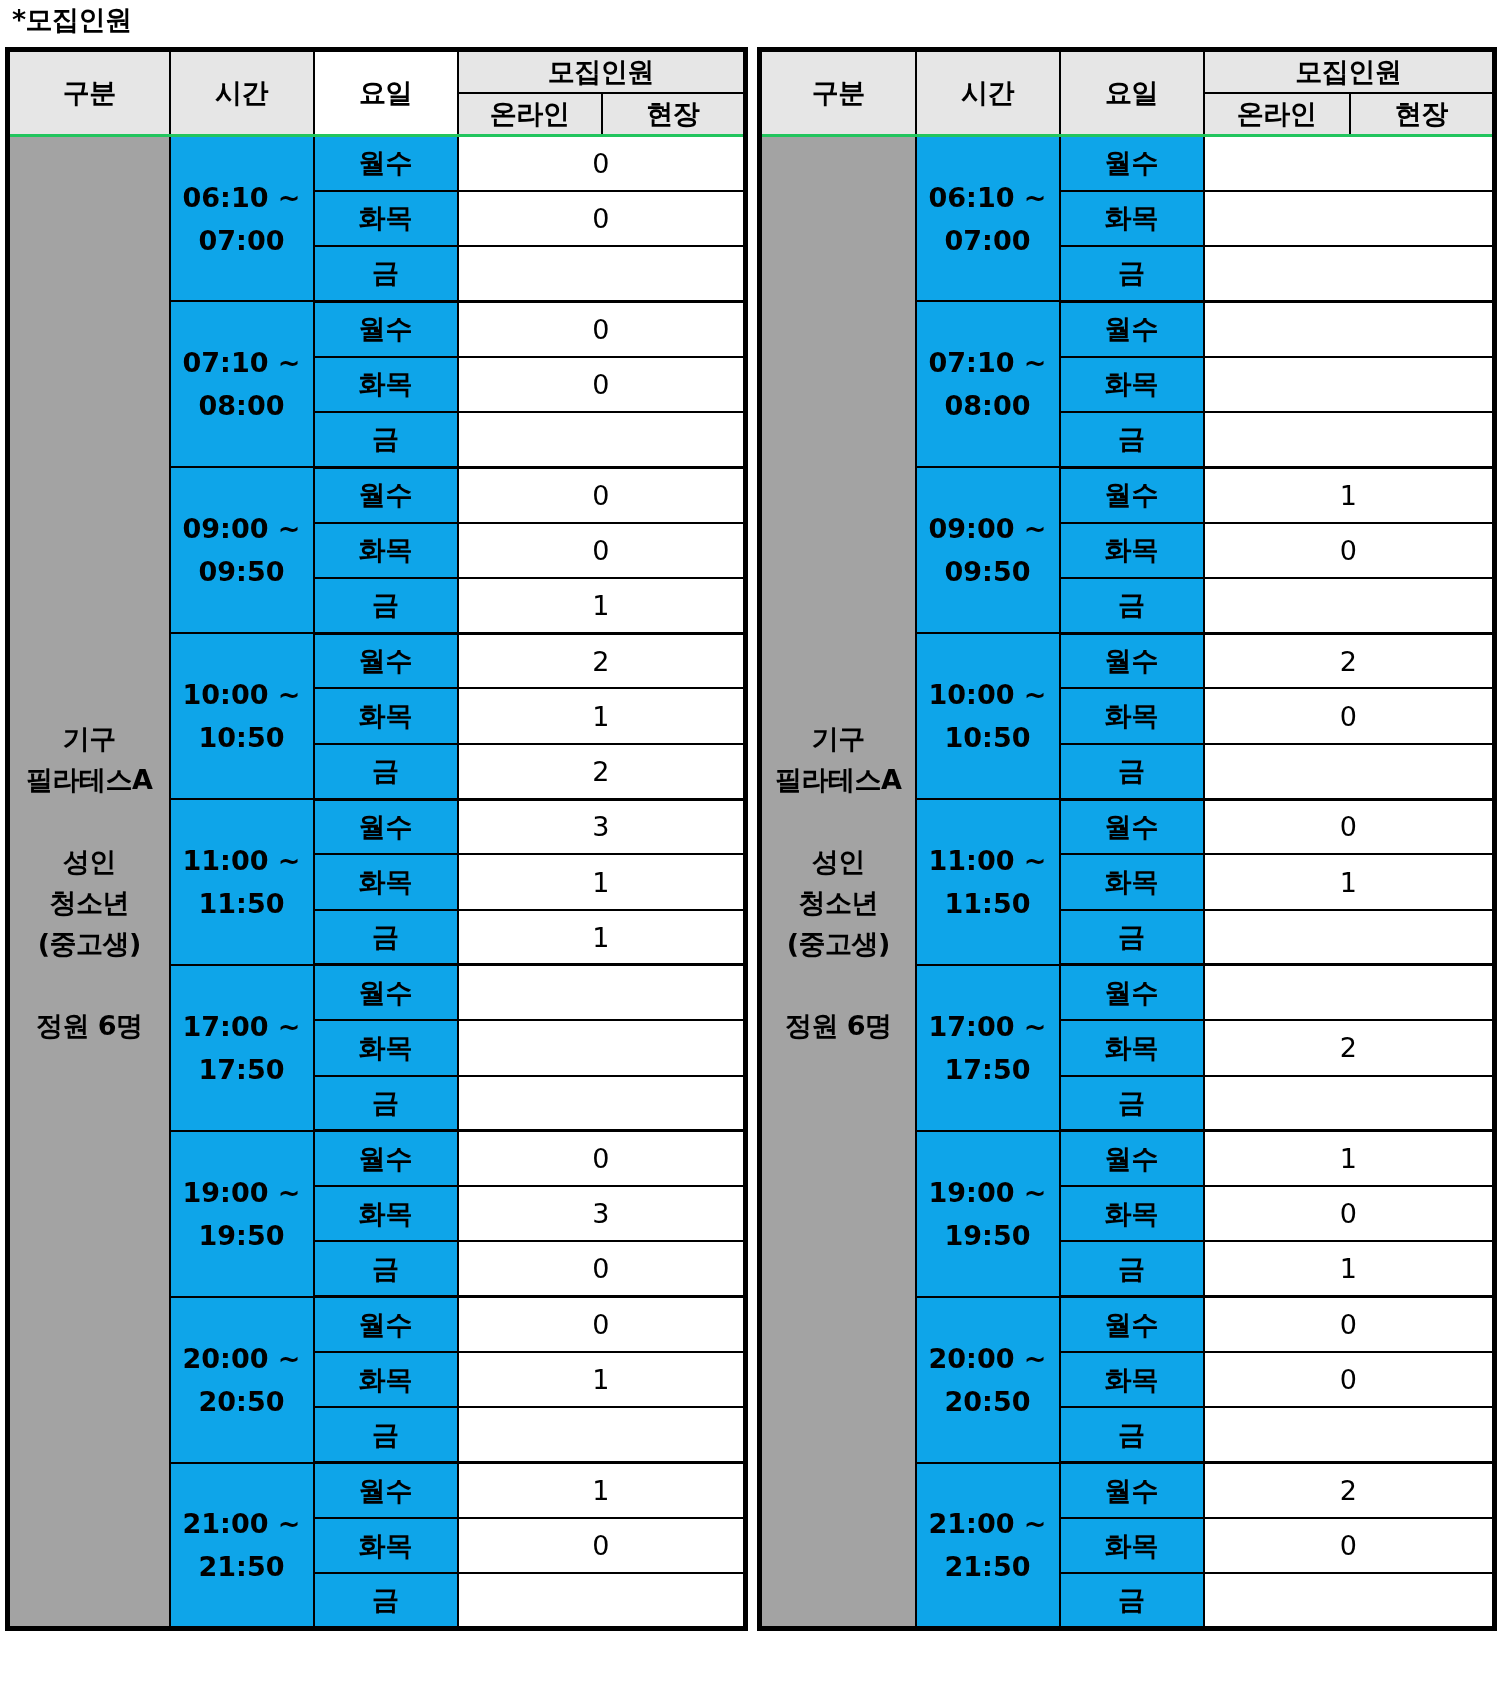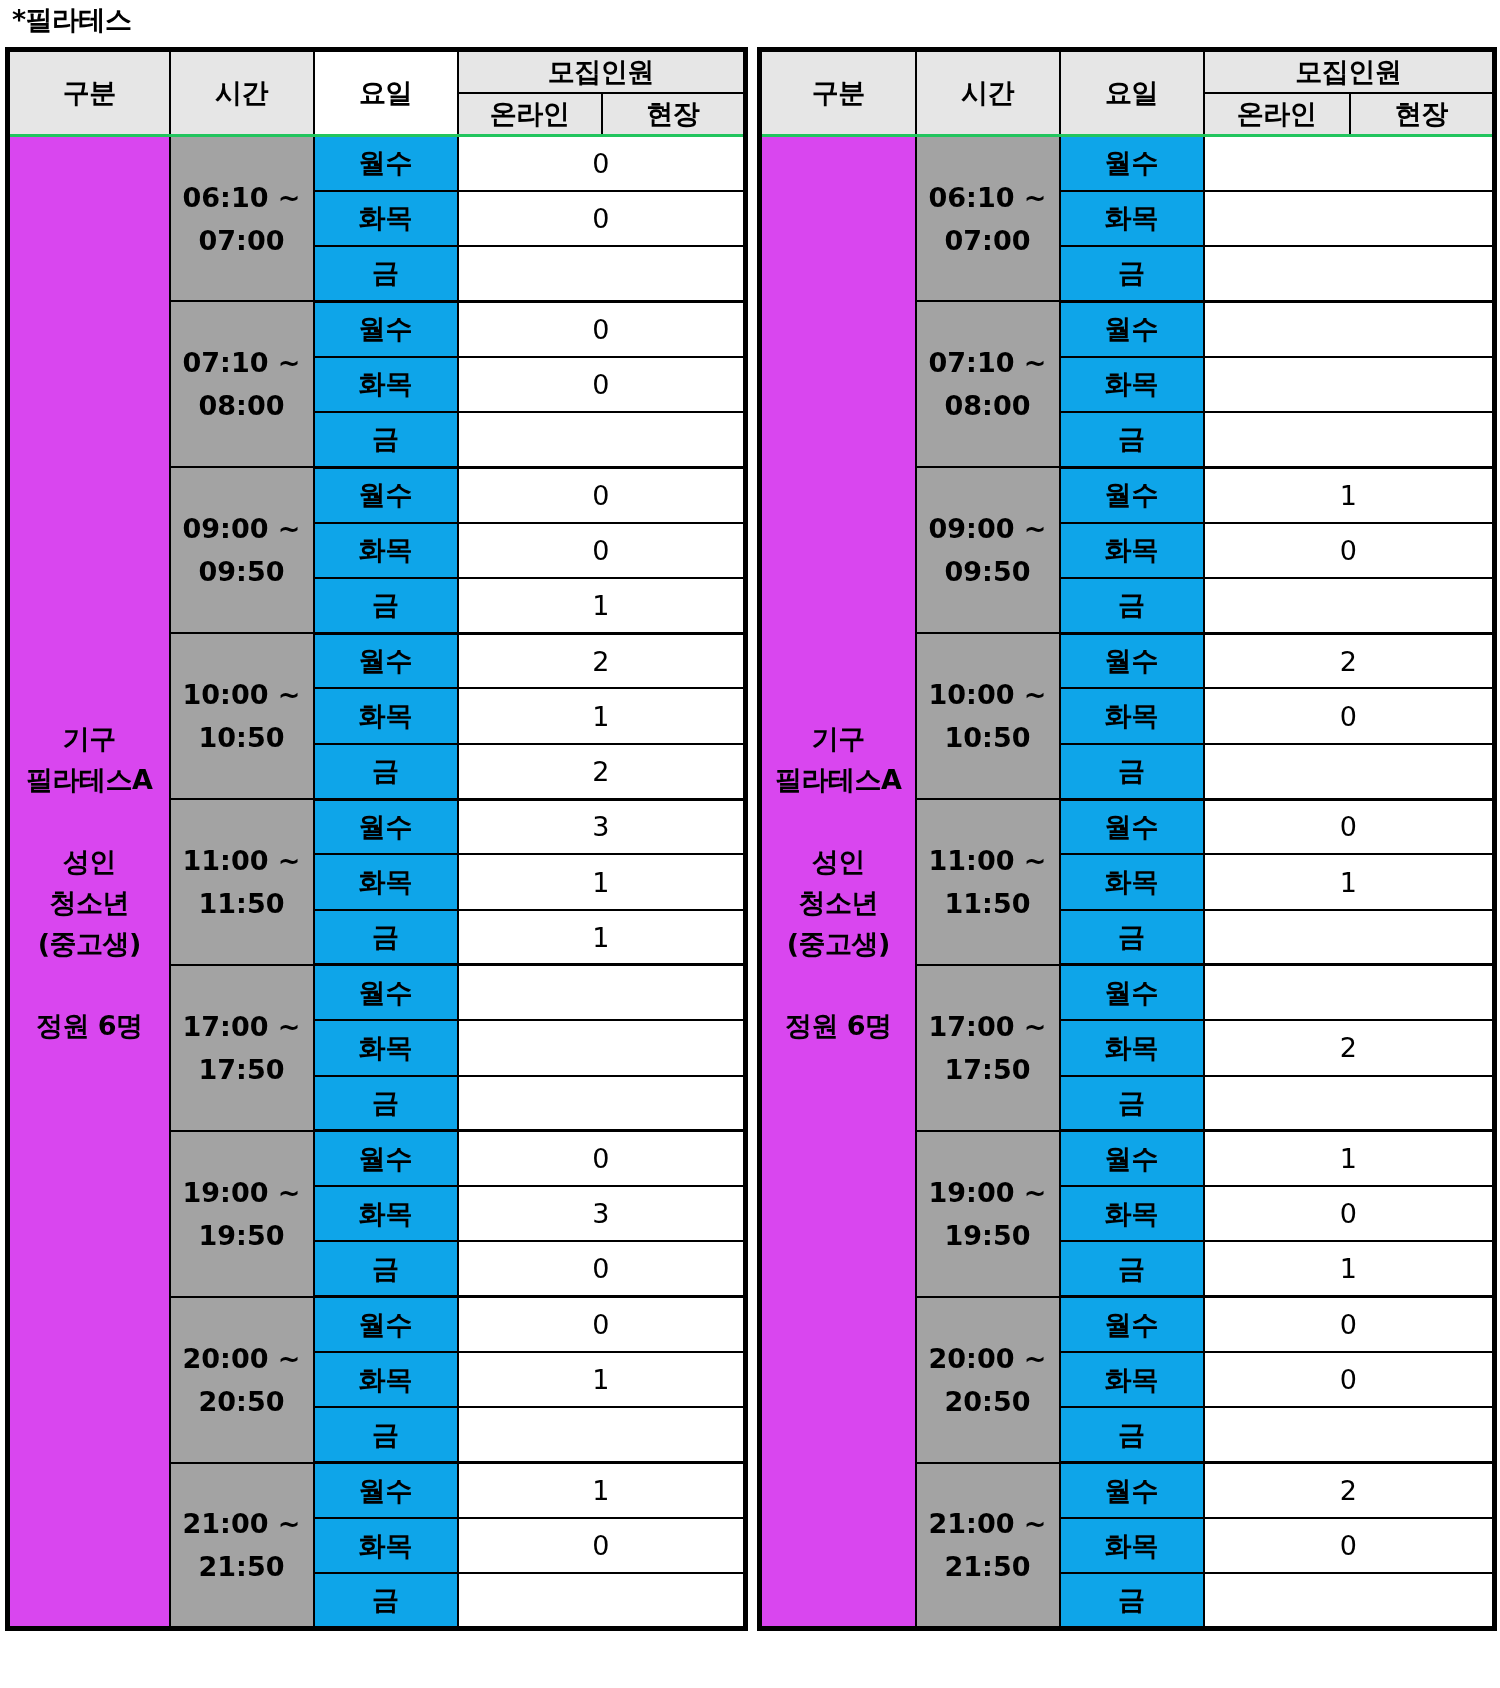--- a/index.html
+++ b/index.html
@@ -26,33 +26,33 @@
     padding: 0; overflow: hidden;
   }
   .sched th {
     background: #e6e6e6; font-weight: bold; font-size: 27px; letter-spacing: -0.5px;
   }
   .sched th.white { background: #ffffff; }
   .sched thead tr { height: 43px; }
   .sched thead { border-bottom: 3px solid #22c55e; }
   .sched tbody tr { height: 55.3px; }
   .cat {
-    background: #d946ef; font-weight: bold; font-size: 27px; line-height: 41px;
+    background: #a3a3a3; font-weight: bold; font-size: 27px; line-height: 41px;
     letter-spacing: -0.5px;
   }
   .cat .gap { display: block; height: 41px; }
-  .time { font-weight: bold; font-size: 27px; line-height: 43px; background: #a3a3a3; }
+  .time { font-weight: bold; font-size: 27px; line-height: 43px; background: #0ea5e9; }
   .day { font-weight: bold; font-size: 27px; background: #0ea5e9; }
   .val { font-size: 27px; background: #fff; font-weight: normal; }
   .block-end td { border-bottom-width: 3px; }
 </style>
 </head>
 <body>
 
-<div class="page-title">*필라테스</div>
+<div class="page-title">*모집인원</div>
 
 <table class="sched left">
   <colgroup>
     <col style="width:162px">
       <col style="width:144px">
       <col style="width:144px">
       <col style="width:144px">
       <col style="width:144px">
   </colgroup>
   <thead>

